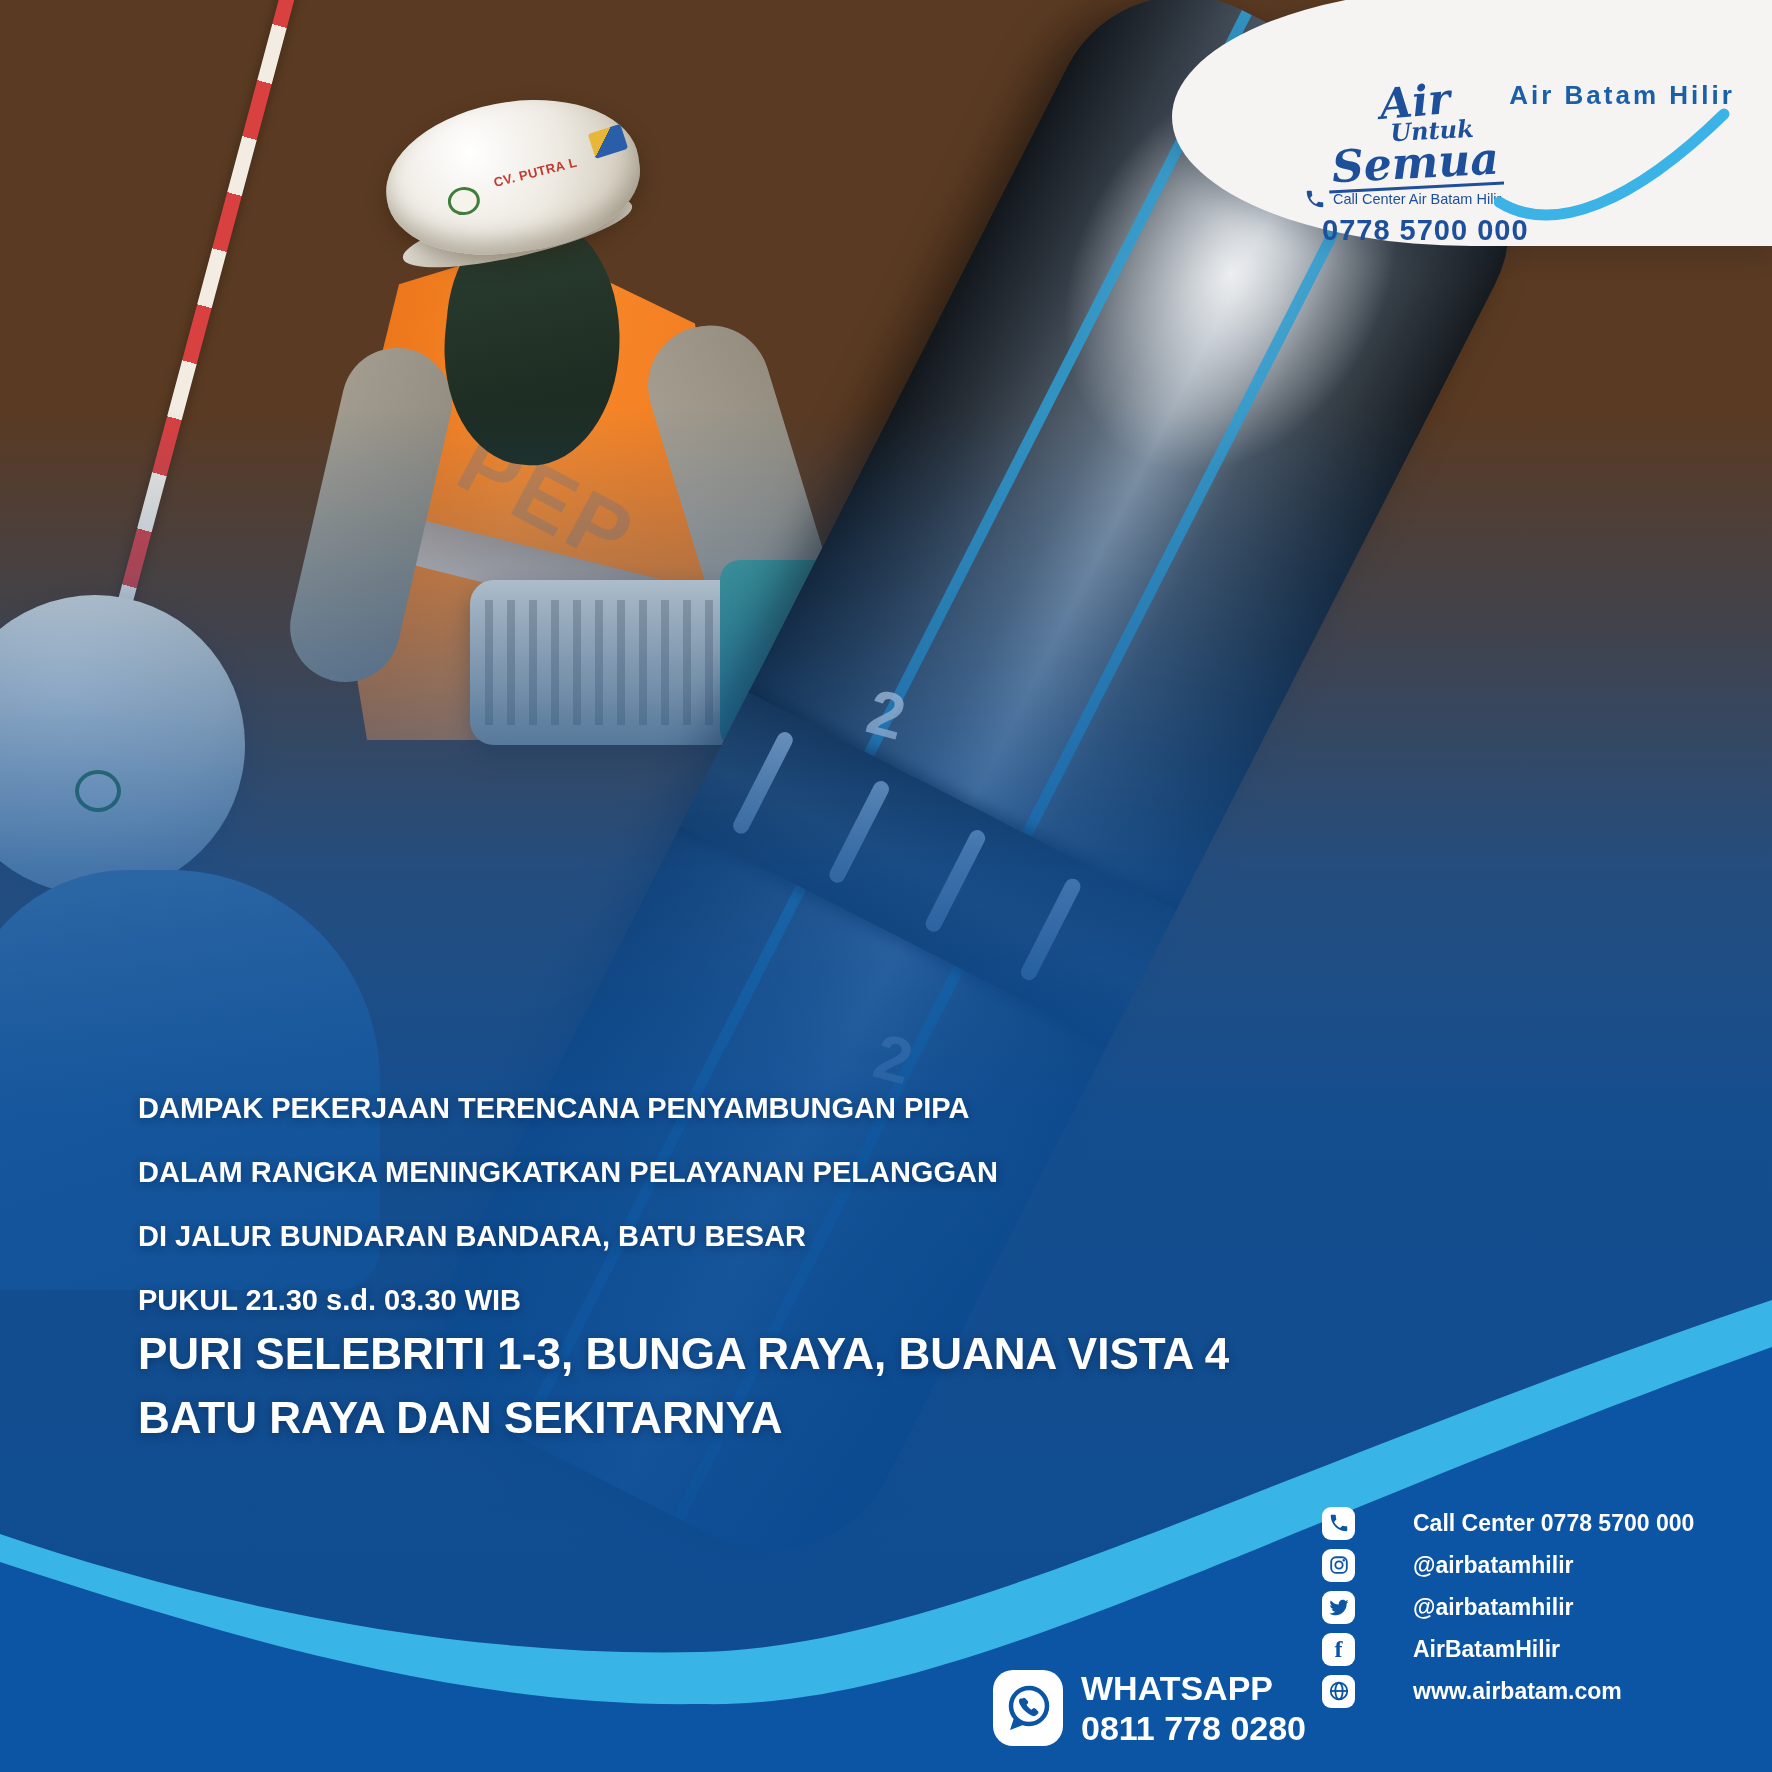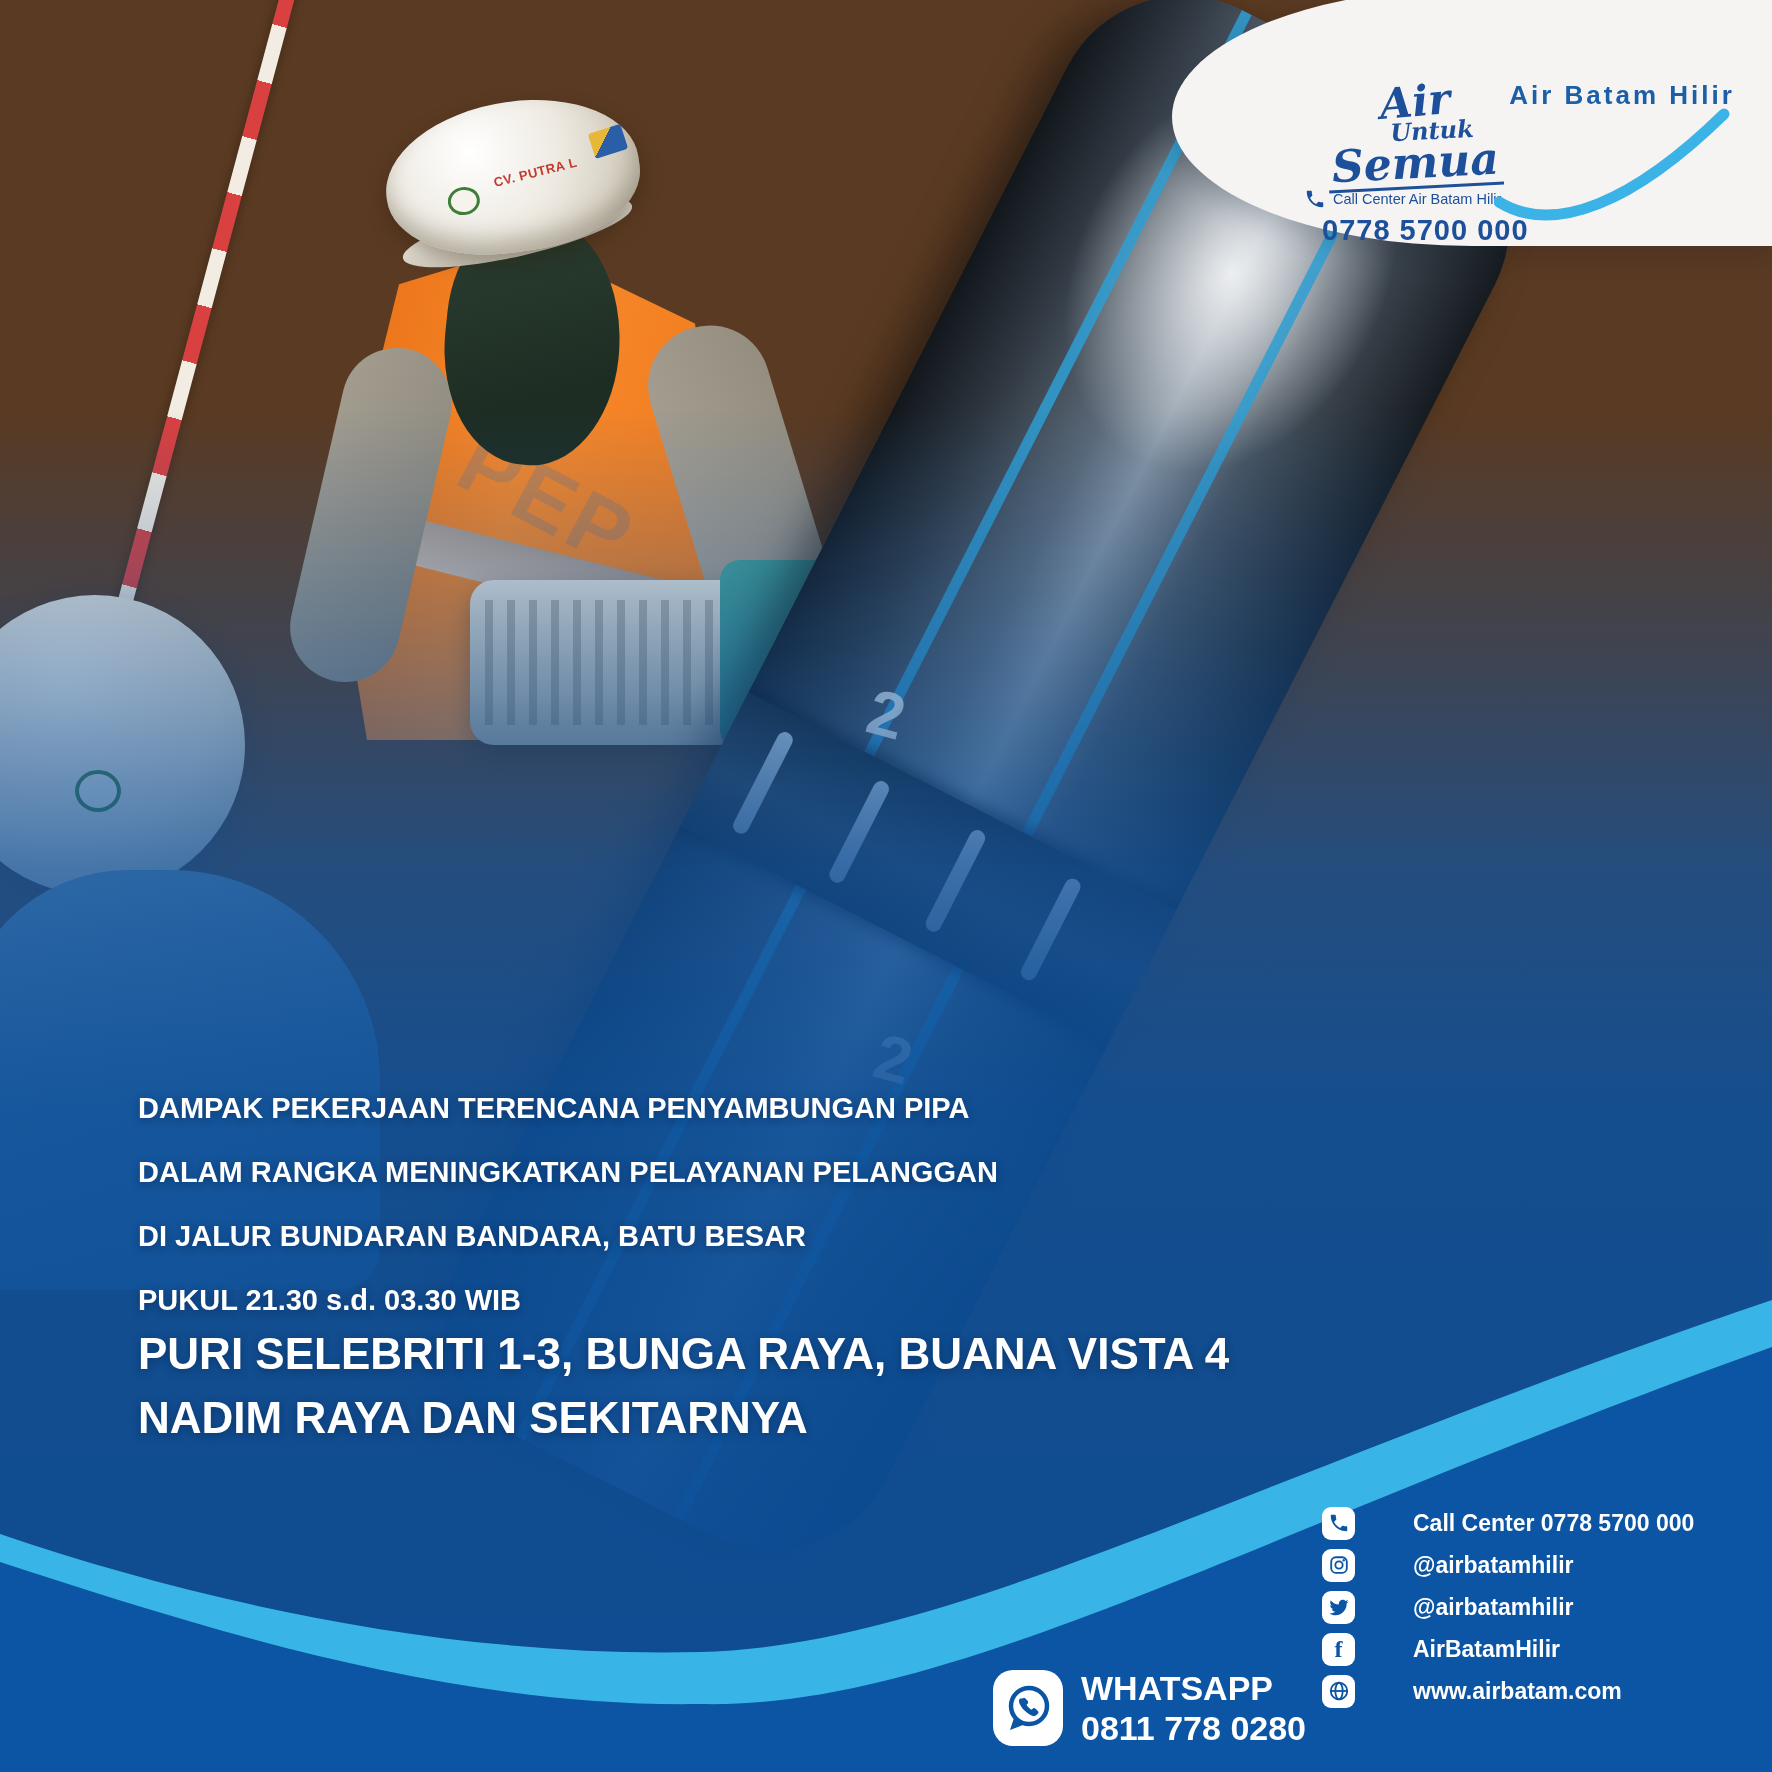--- a/index.html
+++ b/index.html
@@ -231,21 +231,21 @@
 
   <div class="details">
     <div>DAMPAK PEKERJAAN TERENCANA PENYAMBUNGAN PIPA</div>
     <div>DALAM RANGKA MENINGKATKAN PELAYANAN PELANGGAN</div>
     <div>DI JALUR BUNDARAN BANDARA, BATU BESAR</div>
     <div>PUKUL 21.30 s.d. 03.30 WIB</div>
   </div>
 
   <div class="area">
     <div>PURI SELEBRITI 1-3, BUNGA RAYA, BUANA VISTA 4</div>
-    <div>NADIM RAYA DAN SEKITARNYA</div>
+    <div>BATU RAYA DAN SEKITARNYA</div>
   </div>
 
   <div class="contacts">
     <div class="crow">
       <span class="cicon">
         <svg width="22" height="22" viewBox="0 0 24 24">
             <path fill="#0b55a4" d="M6.62 10.79c1.44 2.83 3.76 5.14 6.59 6.59l2.2-2.2c.27-.27.67-.36 1.02-.24 1.12.37 2.33.57 3.57.57.55 0 1 .45 1 1V20c0 .55-.45 1-1 1-9.39 0-17-7.61-17-17 0-.55.45-1 1-1h3.5c.55 0 1 .45 1 1 0 1.25.2 2.45.57 3.57.11.35.03.74-.25 1.02l-2.2 2.2z"></path>
           </svg>
       </span>
       <span class="clabel">Call Center 0778 5700 000</span>

